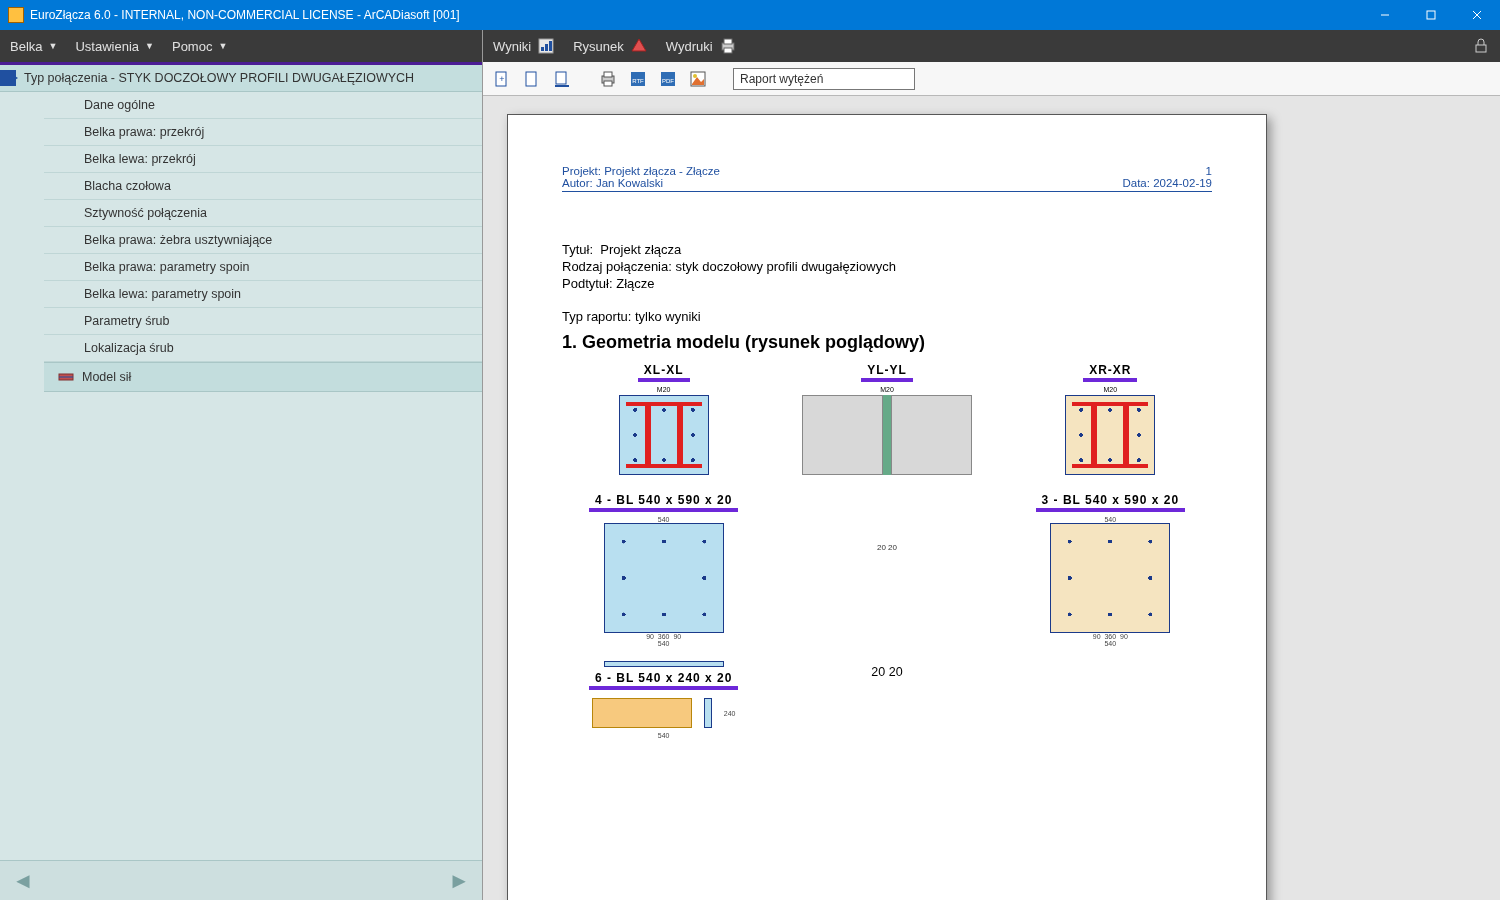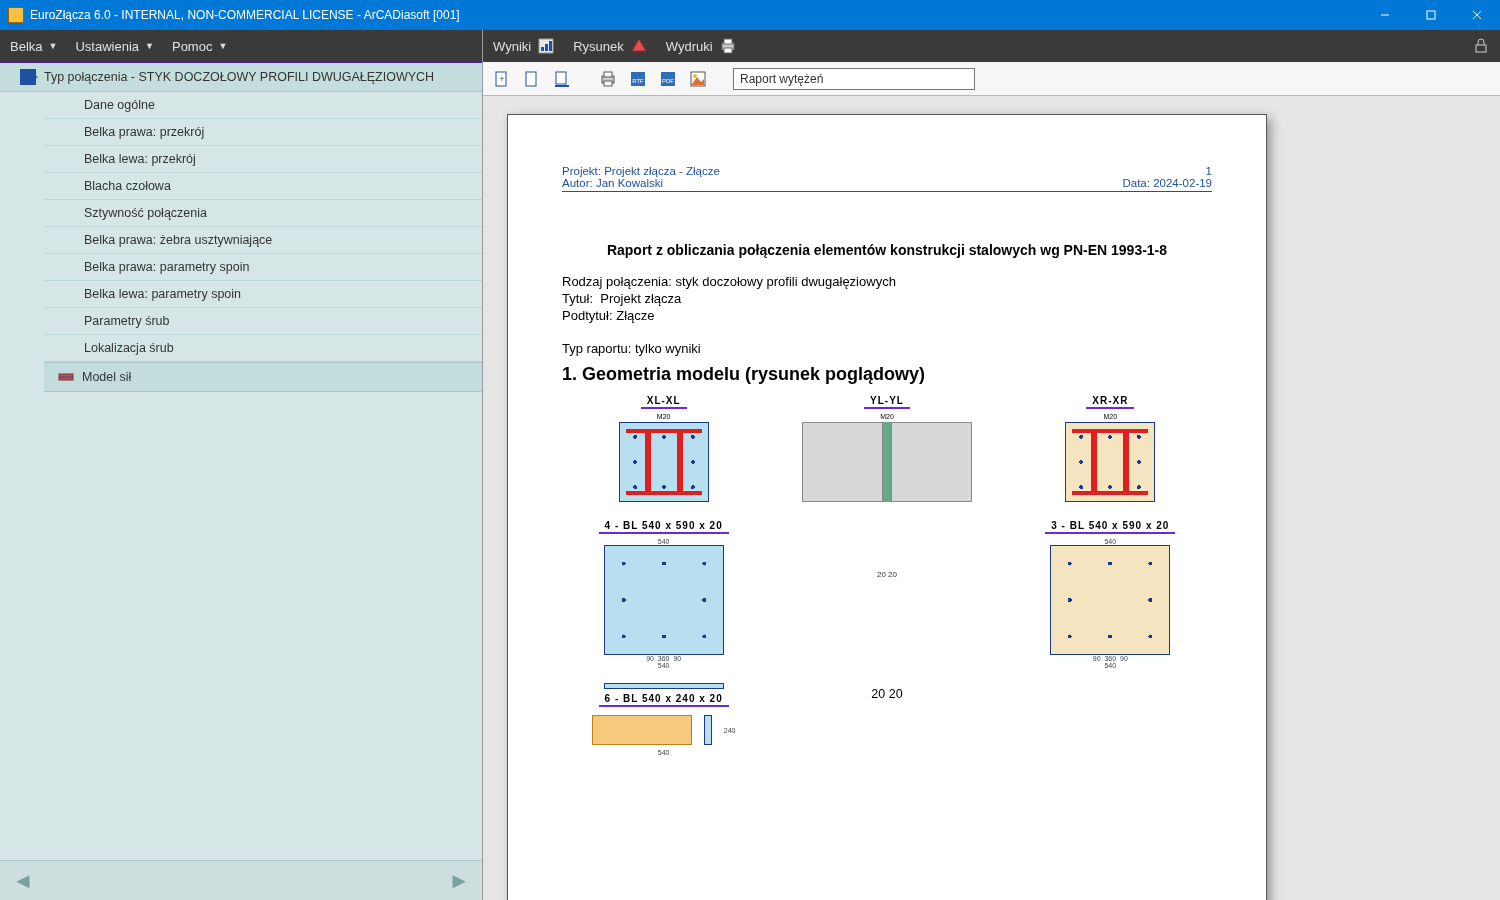--- a/index.html
+++ b/index.html
@@ -19,53 +19,53 @@
   .right-pane { flex: 1; display: flex; flex-direction: column; background: #701a75; min-width: 0; }
 
   
   .menubar { height: 32px; background: #3a3a3a; color: #e0e0e0; display: flex; align-items: center; padding: 0 10px; font-size: 13px; }
   .menubar .menu-item { display: flex; align-items: center; margin-right: 18px; cursor: default; }
   .menubar .menu-item .caret { margin-left: 6px; font-size: 9px; }
   .menubar .spacer { flex: 1; }
   .menubar .icon16 { width: 18px; height: 18px; margin-left: 6px; display: inline-block; }
 
   
-  .nav-header { height: 30px; display: flex; align-items: center; padding: 0 10px 0 20px; background: #c4dede; border-top: 1px solid #4c1d95; border-bottom: 1px solid #a9c6c6; font-size: 12.5px; color: #333; }
+  .nav-header { height: 30px; display: flex; align-items: center; padding: 0 10px 0 0; background: #c4dede; border-top: 3px solid #4c1d95; border-bottom: 1px solid #a9c6c6; font-size: 12.5px; color: #333; }
   .nav-header .flag-icon { width: 16px; height: 16px; margin-right: 8px; background: linear-gradient(#2050a0,#2050a0); position: relative; }
   .nav-header .flag-icon::after { content:""; position:absolute; right:-2px; top:3px; width:8px; height:10px; background:#2050a0; clip-path: polygon(0 0,100% 50%,0 100%); }
 
   .nav-list { flex: 1; overflow-y: auto; margin-left: 44px; }
   .nav-item { padding: 6px 10px 6px 40px; font-size: 12.5px; color: #333; border-bottom: 1px solid #bfd6d6; cursor: default; }
   .nav-section2 { padding: 6px 10px 6px 14px; font-size: 12.5px; color: #333; border-top: 1px solid #a9c6c6; border-bottom: 1px solid #a9c6c6; display: flex; align-items: center; background:#c3dddd; }
   .nav-section2 .model-icon { width:16px; height:16px; margin-right:8px; }
 
   .nav-footer { height: 40px; border-top: 1px solid #a9c6c6; display: flex; align-items: center; justify-content: space-between; padding: 0 12px; background: #cddfdf; }
   .nav-footer .arrow { font-size: 22px; color: #7aa0a0; cursor: default; }
 
   
   .right-toolbar { height: 34px; background: #f7f7f7; border-bottom: 1px solid #b8b8b8; display: flex; align-items: center; padding: 0 8px; gap: 8px; }
   .tbtn { width: 22px; height: 22px; display:flex; align-items:center; justify-content:center; }
   .sep { width: 8px; }
-  .report-select { width: 242px; height: 22px; border: 1px solid #777; background: #fff; font-size: 12px; padding: 2px 6px; color: #333; display:flex; align-items:center; }
+  .report-select { width: 182px; height: 22px; border: 1px solid #777; background: #fff; font-size: 12px; padding: 2px 6px; color: #333; display:flex; align-items:center; }
 
   
   .doc-viewport { flex: 1; overflow: auto; padding: 18px 0 0 24px; background: #e5e5e5; position: relative; }
   .page { width: 760px; min-height: 1040px; background: #fff; border: 1px solid #575757; box-shadow: 4px 4px 10px rgba(0,0,0,0.35); margin-bottom: 30px; padding: 50px 54px 40px 54px; font-family: "Arial", sans-serif; color: #000; font-size: 12.5px; }
   .page .hdr { display:flex; justify-content:space-between; font-size:11.5px; color:#2050a0; border-bottom:1px solid #2050a0; padding-bottom:2px; margin-bottom:50px; }
   .page .hdr .hcol { display:flex; flex-direction:column; }
   .page .hdr .hcol.right { text-align:right; }
   .page .rtitle { text-align:center; font-weight:bold; font-size:14px; margin-bottom:16px; }
   .page p { margin: 2px 0; font-size: 13px; }
   .page .gap { height: 14px; }
   .page h2 { font-size: 18px; font-weight: bold; margin: 8px 0 10px 0; }
 
   
   .drawings { display: grid; grid-template-columns: 1fr 1fr 1fr; gap: 10px 20px; margin-top: 4px; }
   .dwg { display:flex; flex-direction:column; align-items:center; }
-  .dwg .dtitle { font-size:10px; font-weight:bold; border-bottom:2px solid #6d28d9; padding:0 6px 1px; margin-bottom:4px; letter-spacing:1px; }
+  .dwg .dtitle { font-size:12px; font-weight:bold; border-bottom:4px solid #6d28d9; padding:0 6px 1px; margin-bottom:4px; letter-spacing:1px; }
   .dwg .dsub { font-size:7px; margin-bottom:2px; }
   .plate { border: 1.5px solid #1b3a8a; position: relative; }
   .plate-blue { background:#b8dff0; }
   .plate-tan  { background:#f5e4c0; }
   .plate .inner-i { position:absolute; inset:6px; border-top:4px solid #e02020; border-bottom:4px solid #e02020; }
   .plate .inner-i::before, .plate .inner-i::after { content:""; position:absolute; top:0; bottom:0; width:6px; background:#e02020; }
   .plate .inner-i::before { left:25%; }
   .plate .inner-i::after  { right:25%; }
   .plate.bolted::before { content:""; position:absolute; inset:6px; background:
      radial-gradient(circle 2px at 12% 12%, #1b3a8a 99%, transparent),
@@ -274,27 +274,26 @@
           <div class="hcol">
             <span><span>Projekt:</span> <span>Projekt złącza - Złącze</span></span>
             <span><span>Autor:</span> <span>Jan Kowalski</span></span>
           </div>
           <div class="hcol right">
             <span>1</span>
             <span><span>Data:</span> <span>2024-02-19</span></span>
           </div>
         </div>
 
-        <div class="rtitle">Raport z obliczania połączenia elementów konstrukcji stalowych wg PN-EN 1993-1-8</div>
-
+
+        <p>
+          <span>Tytuł:</span>&nbsp; <span>Projekt złącza</span>
+        </p>
         <p>
           <span>Rodzaj połączenia:</span> <span>styk doczołowy profili dwugałęziowych</span>
-        </p>
-        <p>
-          <span>Tytuł:</span>&nbsp; <span>Projekt złącza</span>
         </p>
         <p>
           <span>Podtytuł:</span> <span>Złącze</span>
         </p>
         <div class="gap"></div>
         <p>
           <span>Typ raportu:</span> <span>tylko wyniki</span>
         </p>
 
         <h2>1. Geometria modelu (rysunek poglądowy)</h2>

